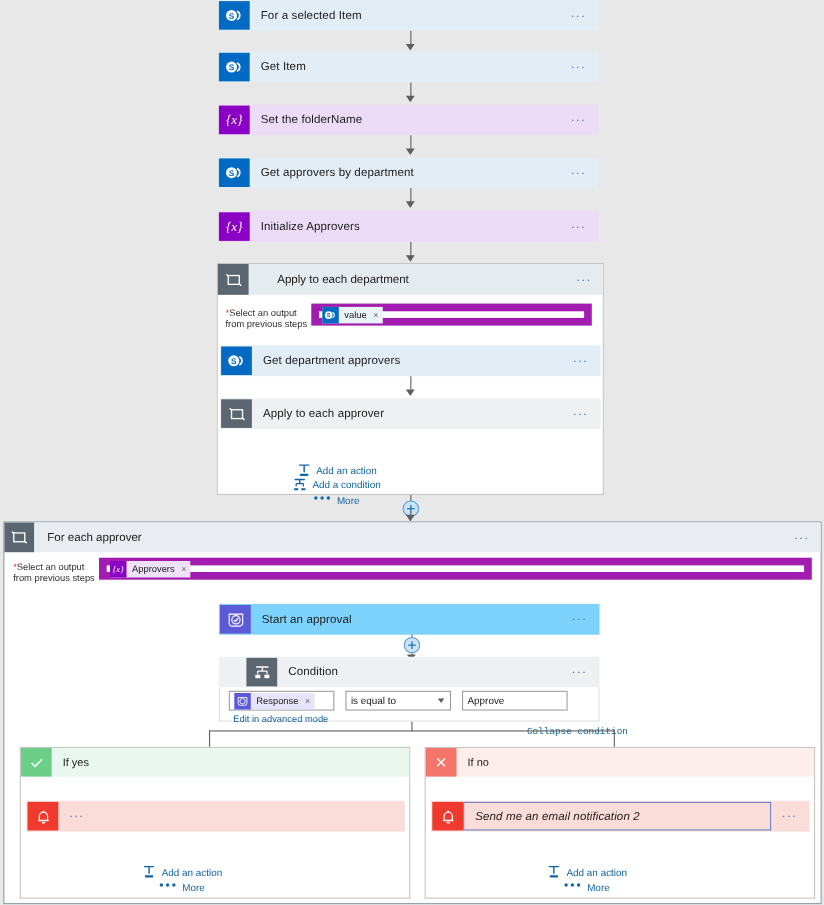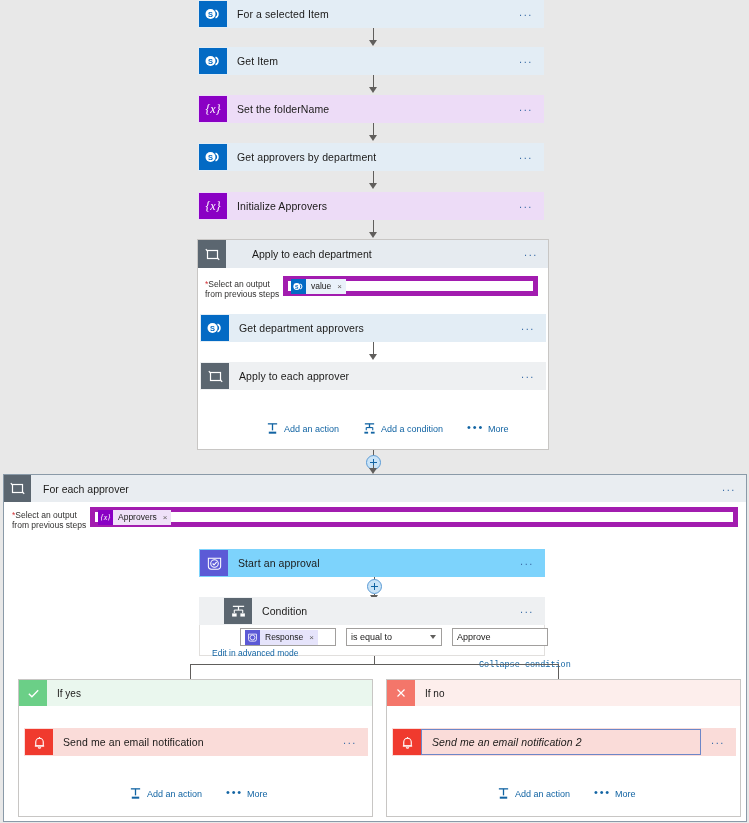--- a/index.html
+++ b/index.html
@@ -117,21 +117,21 @@
     font-size: 8.5px;
     line-height: 10px;
     color: #323130;
     width: 78px;
     padding-top: 3px;
   }
   .field-label .req { color: #d13438; }
   .field-input {
     height: 20px;
     background: #fff;
-    border: 5px solid #a21caf;
+    border: 7px solid #a21caf;
     display: flex;
     align-items: center;
     padding: 0 3px;
   }
 
   
   .token {
     height: 15px;
     display: inline-flex;
     align-items: center;
@@ -160,20 +160,21 @@
   .token.appr-token { background: #e6e4fb; }
   .token.appr-token .tk-icon { background: #5c5ad6; }
 
   
   .links {
     position: absolute;
     display: flex;
     align-items: center;
     font-size: 9px;
     color: #1264a3;
+    flex-direction: column;
   }
   .links .lnk {
     display: flex;
     align-items: center;
     margin-right: 24px;
     white-space: nowrap;
   }
   .links .lnk svg { margin-right: 5px; }
   .links .more-dots {
     letter-spacing: 1.8px;
@@ -527,21 +528,21 @@
           <rect x="1.2" y="10" width="4.8" height="3.4" fill="#fff"></rect>
           <rect x="10" y="10" width="4.8" height="3.4" fill="#fff"></rect>
         </svg>
       </div>
       <div class="card-title">Condition</div>
       <div class="ellipsis">...</div>
     </div>
 
     <div style="position:absolute; left:195px; top:150px; width:346px; height:31px; background:#fff; border-left:1px solid #e1dfdd; border-right:1px solid #e1dfdd; border-bottom:1px solid #e1dfdd;"></div>
 
-    <div class="cond-row" style="left:236px; top:153px;">
+    <div class="cond-row" style="left:204px; top:153px;">
       <div class="cond-cell" style="width:96px;">
         <span class="token appr-token">
           <span class="tk-icon">
             <svg width="11" height="11" viewBox="0 0 18 18">
               <path d="M2.5 3.5 H15.5 V12 A3 3 0 0 1 12.5 15 H5.5 A3 3 0 0 1 2.5 12 Z" stroke="#fff" stroke-width="1.3" fill="none"></path>
               <circle cx="9" cy="9" r="4" stroke="#fff" stroke-width="1.3" fill="none"></circle>
             </svg>
           </span>
           <span>Response</span>
           <span class="tk-x">×</span>
@@ -577,21 +578,20 @@
 
       <div class="card notify" style="left:5px; top:48px; width:344px;">
         <div class="icon-box">
           <svg width="15" height="15" viewBox="0 0 16 16">
             <path d="M4 11.5 V7.5 A4 4 0 0 1 12 7.5 V11.5 Z" stroke="#fff" stroke-width="1.2" fill="none"></path>
             <path d="M8 3.4 V2.2" stroke="#fff" stroke-width="1.2"></path>
             <path d="M3 11.8 H13" stroke="#fff" stroke-width="1.2"></path>
             <path d="M6.6 13.2 A1.6 1.6 0 0 0 9.4 13.2" stroke="#fff" stroke-width="1.2" fill="none"></path>
           </svg>
         </div>
-        <div class="card-title">Send me an email notification</div>
         <div class="ellipsis">...</div>
       </div>
 
       <div class="links" style="left:110px; top:106px;">
         <span class="lnk">
           <svg width="13" height="13" viewBox="0 0 14 14">
             <path d="M2 2 H12" stroke="#1264a3" stroke-width="1.4"></path>
             <path d="M7 2 V9" stroke="#1264a3" stroke-width="1.4"></path>
             <path d="M3 11.5 H11" stroke="#1264a3" stroke-width="2.2"></path>
           </svg>

